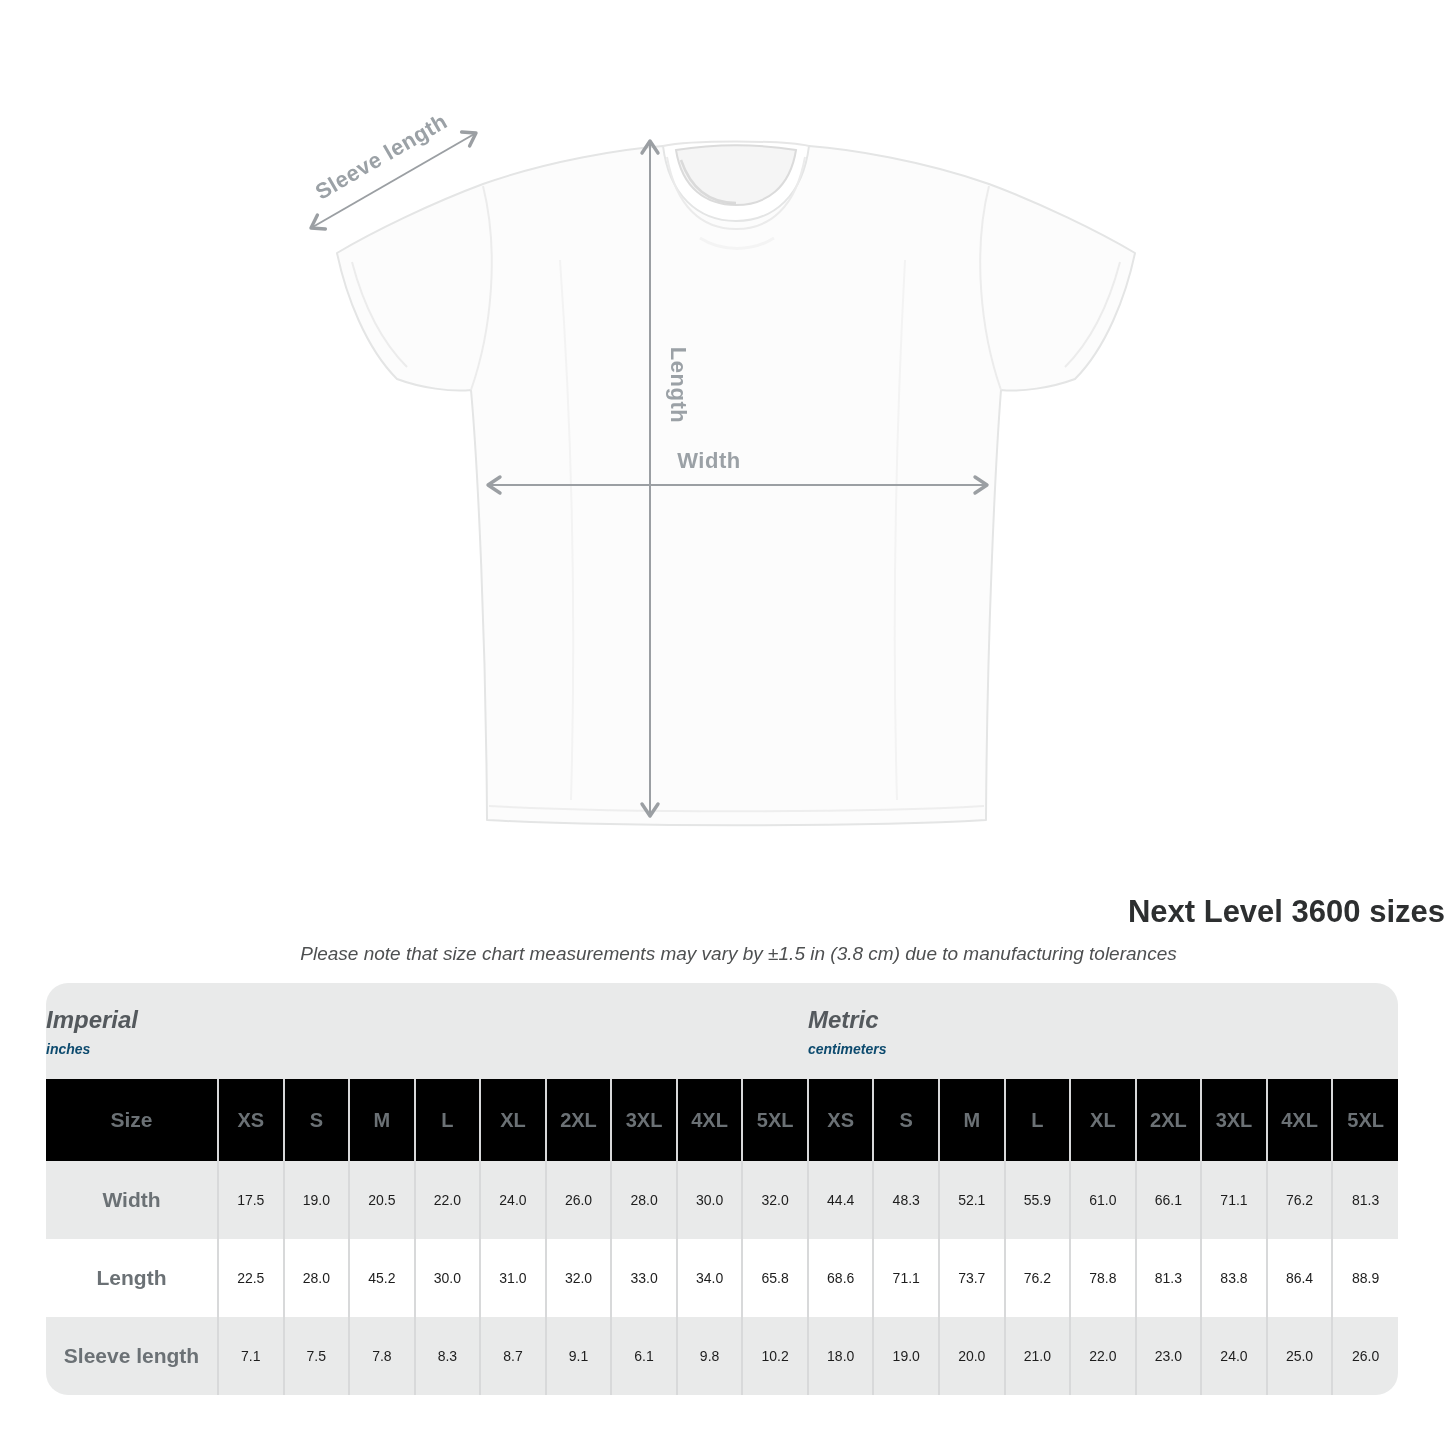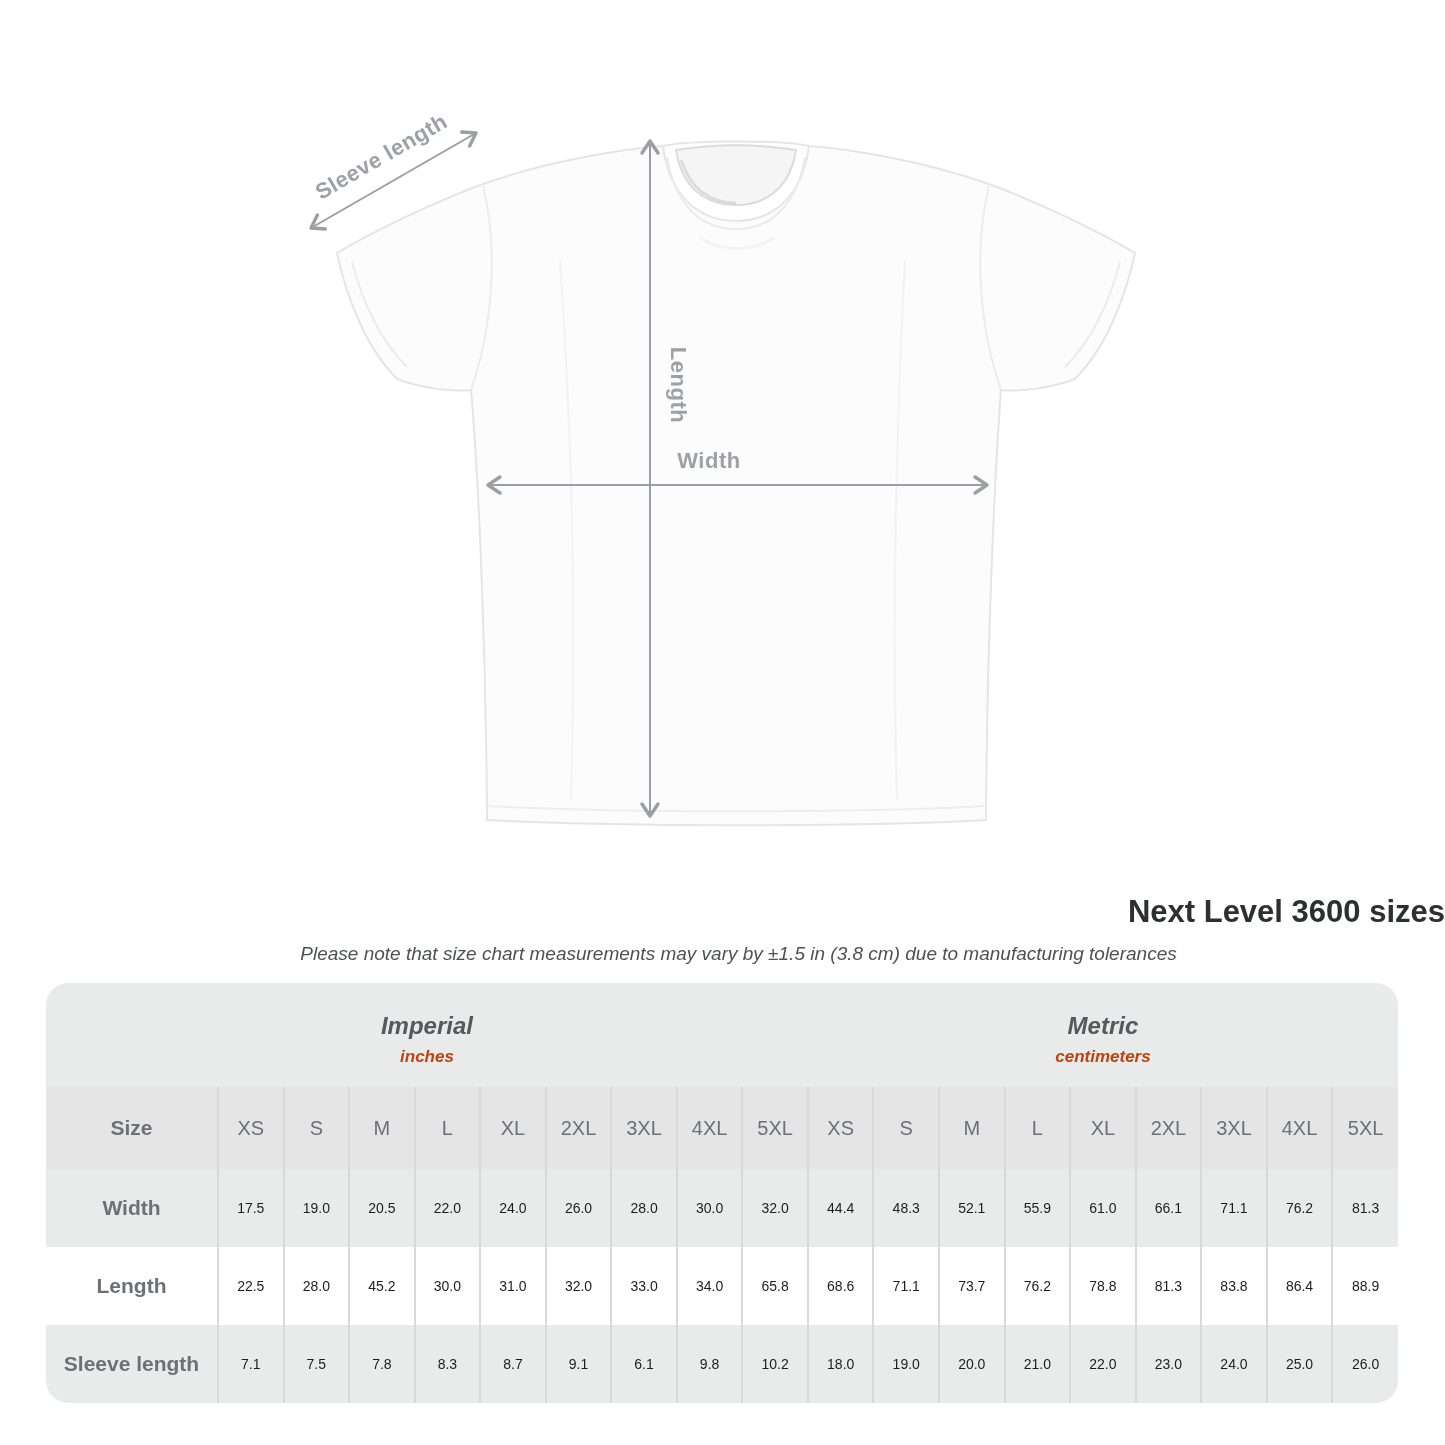--- a/index.html
+++ b/index.html
@@ -26,28 +26,28 @@
   }
   
   .table-wrap{
     position:absolute;left:46px;top:983px;width:1352px;
     border-radius:22px;overflow:hidden;
   }
   table{width:100%;border-collapse:collapse;table-layout:fixed;}
   col.label-col{width:172px;}
   tr.group-row th{
     background:#e9eaea;height:96px;vertical-align:middle;
-    text-align:center;padding:8px 0 0 0;
+    text-align:left;padding:0 0 0 0;
   }
   .gh-label{font-size:24px;font-weight:bold;font-style:italic;color:#54595d;}
-  .gh-unit{font-size:17px;font-style:italic;color:#c2410c;margin-top:7px;}
-  tr.size-row th{height:80px;background:#e5e5e5;vertical-align:middle;text-align:center;}
+  .gh-unit{font-size:14px;font-style:italic;color:#0c4a6e;margin-top:7px;}
+  tr.size-row th{height:80px;background:#000000;vertical-align:middle;text-align:center;}
   tr.size-row th.corner{font-size:21px;font-weight:bold;color:#6b7175;}
   tr.size-row th.size-h{
-    font-size:20px;font-weight:normal;color:#6b7175;
+    font-size:20px;font-weight:bold;color:#6b7175;
     border-left:2px solid #d8d9da;
   }
   tbody tr{height:78px;}
   tbody tr.shaded{background:#e9eaea;}
   tbody th.row-label{
     font-size:21px;font-weight:bold;color:#6b7175;
     vertical-align:middle;text-align:center;
   }
   tbody td{
     font-size:14px;color:#1d1d1d;vertical-align:middle;text-align:center;

